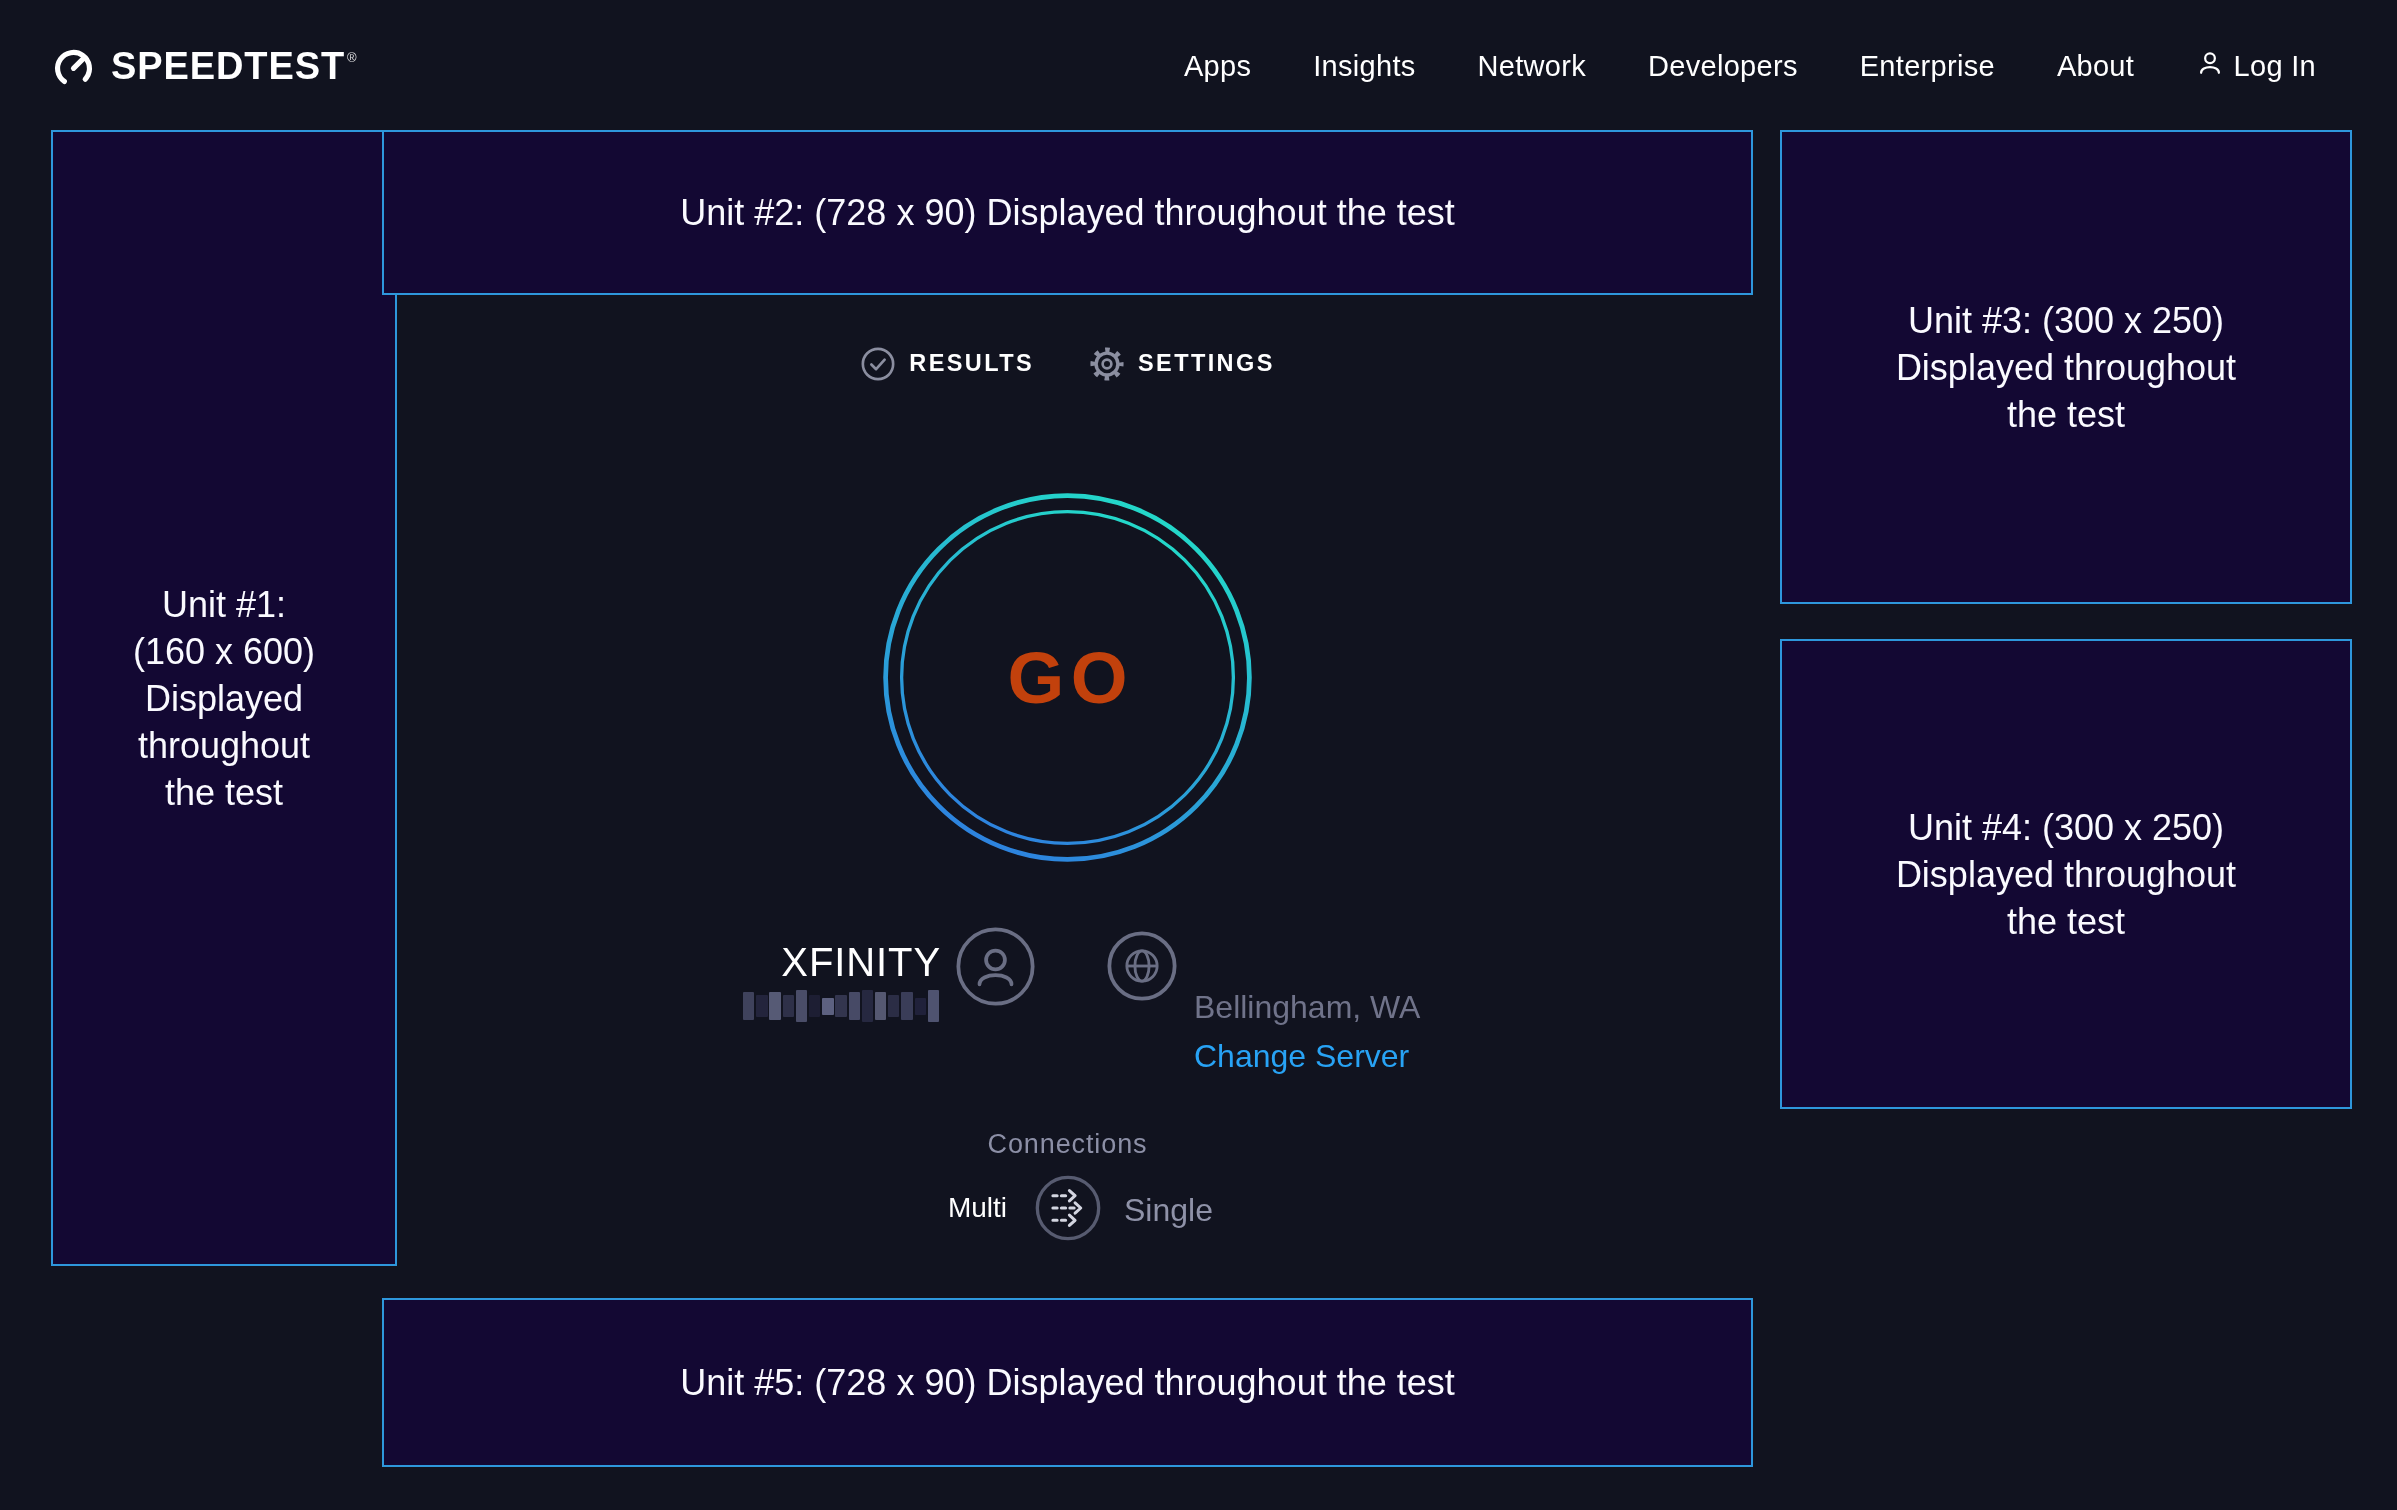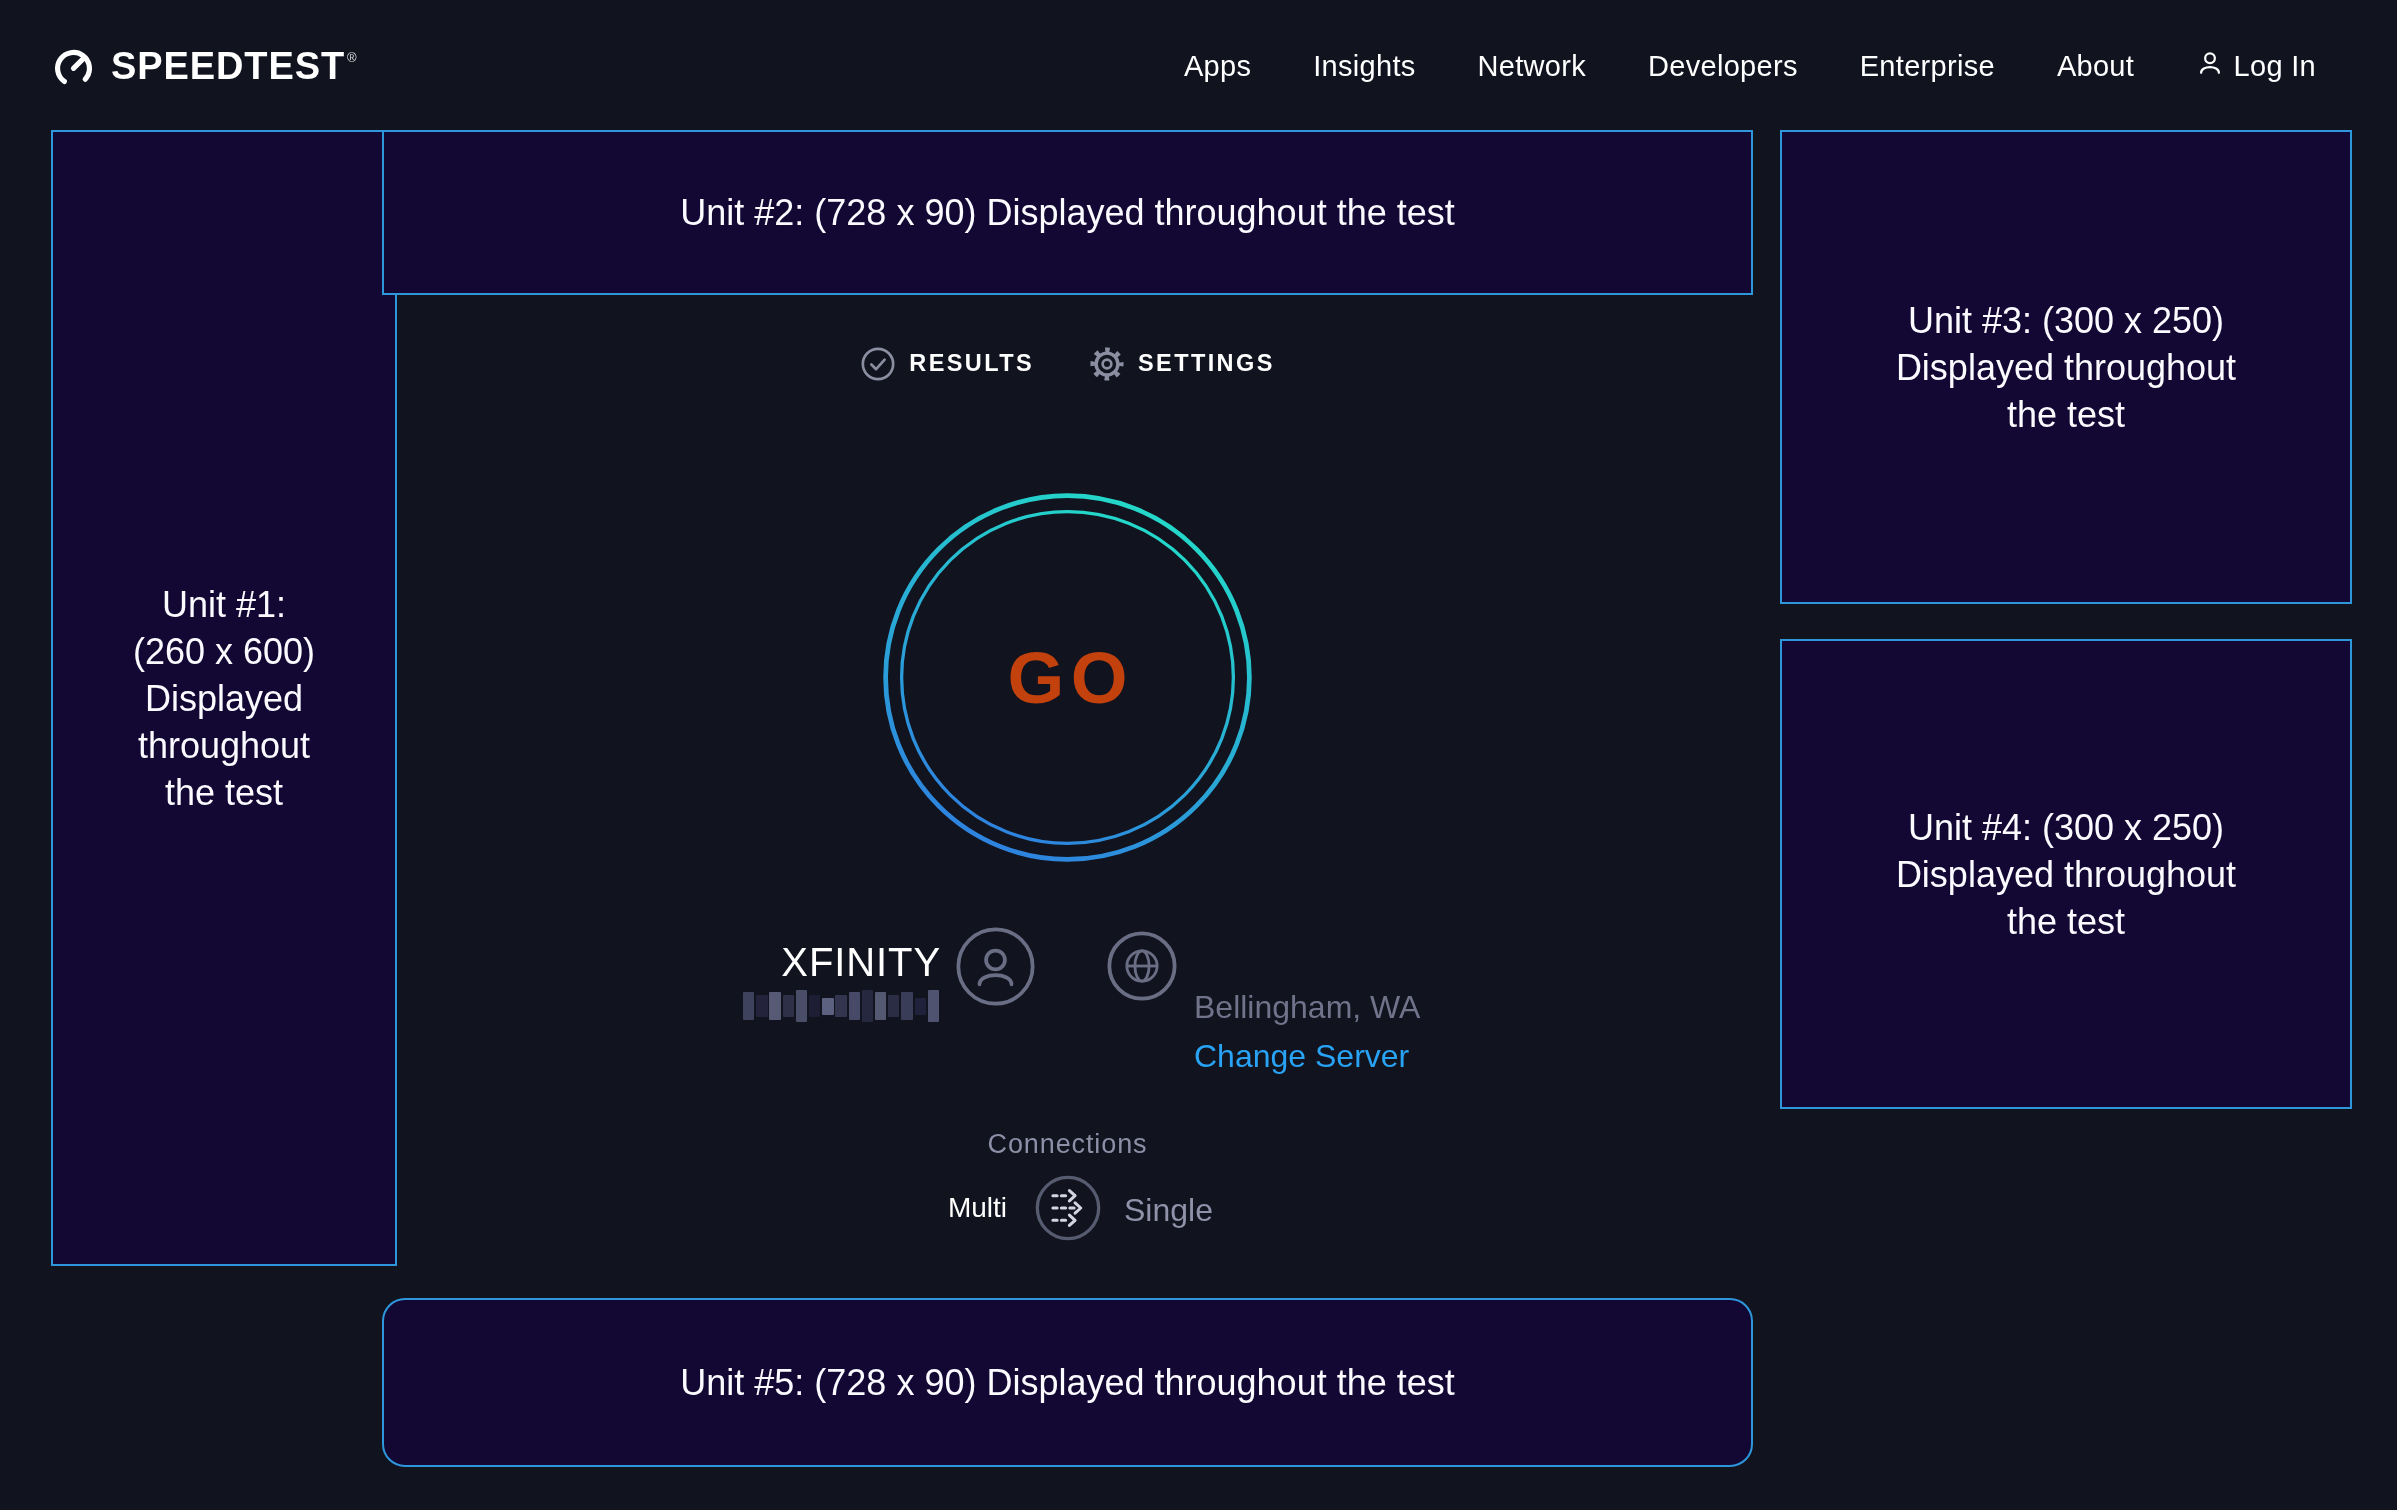--- a/index.html
+++ b/index.html
@@ -19,21 +19,21 @@
 
   
   .ad{position:absolute;box-sizing:border-box;background:var(--ad-bg,#130833);
       border:2.8px solid var(--ad-border,#2e97dc);}
   .ad-inner{position:absolute;inset:0;display:flex;flex-direction:column;justify-content:center;
             align-items:center;text-align:center;font-size:36px;line-height:47px;color:#fafaff;}
   .u1{left:51px;top:130px;width:346px;height:1136px;}
   .u2{left:382px;top:130px;width:1371px;height:165px;}
   .u3{left:1780px;top:130px;width:572px;height:474px;}
   .u4{left:1780px;top:639px;width:572px;height:470px;}
-  .u5{left:382px;top:1298px;width:1371px;height:169px;border-radius:23px;}
+  .u5{left:382px;top:1298px;width:1371px;height:169px;}
 
   
   .tabs{position:absolute;left:382px;top:337px;width:1371px;height:53px;display:flex;
         justify-content:center;align-items:center;gap:55px;}
   .tab{display:flex;align-items:center;gap:13px;cursor:pointer;}
   .tab .ticon{color:#8b8ea0;display:flex;}
   .tab .tlabel{font-size:23.5px;font-weight:700;letter-spacing:2.4px;color:#fff;}
 
   
   .go{position:absolute;left:879px;top:489px;width:377px;height:377px;cursor:pointer;}
@@ -97,21 +97,21 @@
           </svg>
         </span>
         <span>Log In</span>
       </a>
     </nav>
   </header>
 
   <div class="ad u1">
     <div class="ad-inner">
       <div>Unit #1:</div>
-      <div>(260 x 600)</div>
+      <div>(160 x 600)</div>
       <div>Displayed</div>
       <div>throughout</div>
       <div>the test</div>
     </div>
   </div>
 
   <div class="ad u2">
     <div class="ad-inner">
       <div>Unit #2: (728 x 90) Displayed throughout the test</div>
     </div>

